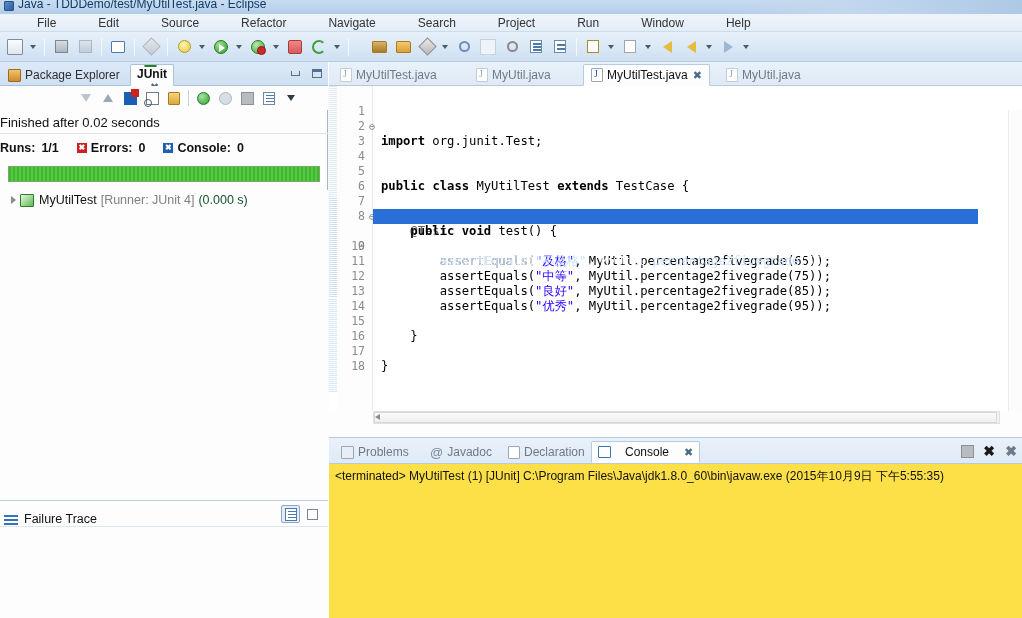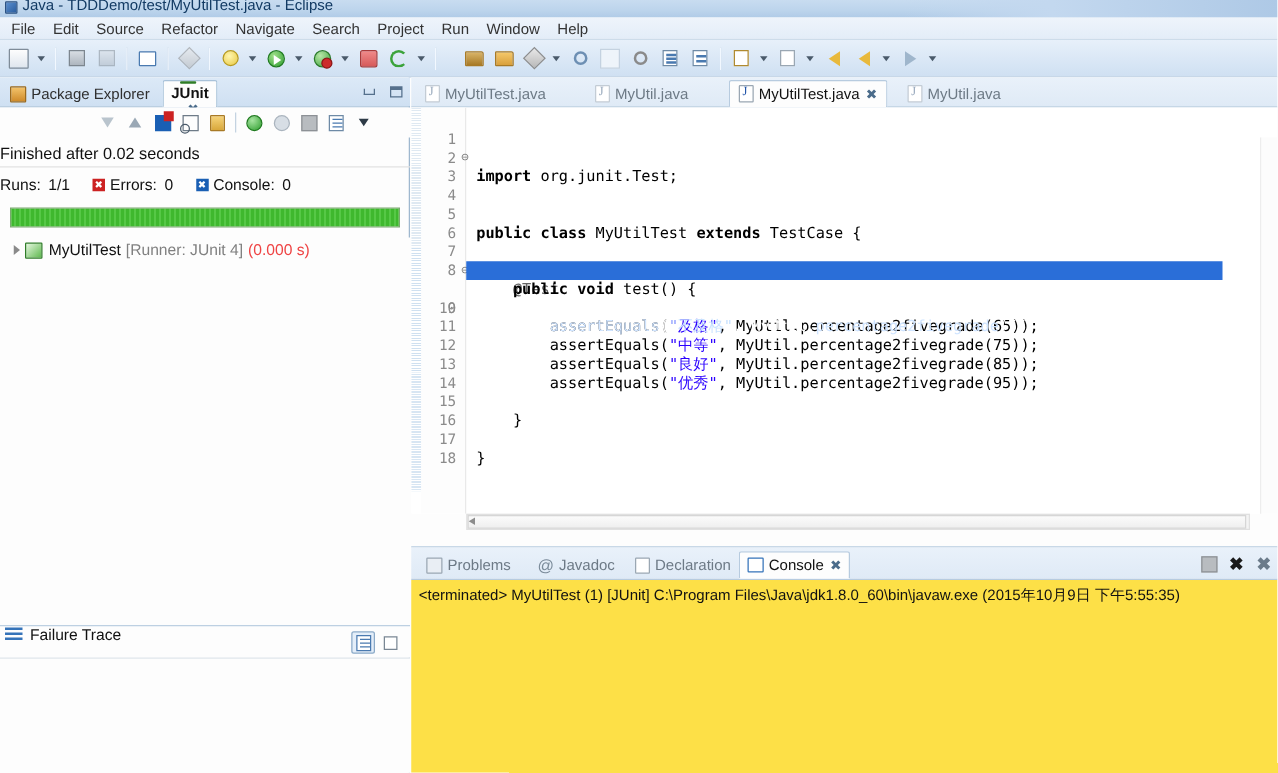--- a/index.html
+++ b/index.html
@@ -32,21 +32,21 @@
   }
 
   
   .menubar {
     position: absolute; left: 0; top: 14px; width: 1022px; height: 18px;
     background: linear-gradient(180deg, #eef4fb 0%, #e3edf8 100%);
     border-bottom: 1px solid #cddcea;
     display: flex; align-items: center; padding-left: 2px;
   }
   .menu-item {
-    font-size: 12px; color: #333; padding: 2px 7px; cursor: default; white-space: nowrap;
+    font-size: 12px; color: #333; padding: 2px 7px; cursor: default; white-space: nowrap; margin-left: 28px;
   }
 
   
   .toolbar {
     position: absolute; left: 0; top: 32px; width: 1022px; height: 30px;
     background: linear-gradient(180deg, #e7f0fa 0%, #dbe8f6 50%, #cfe0f2 100%);
     border-bottom: 1px solid #b9cde2;
     display: flex; align-items: center; padding-left: 3px;
   }
   .tb-btn {
@@ -114,21 +114,21 @@
   }
   .jsep { width: 1px; height: 16px; background: #c4d3e1; margin: 0 3px; }
 
   .status-line {
     position: absolute; left: 0; top: 50px; width: 328px; height: 22px;
     font-size: 13px; color: #111; display: flex; align-items: center;
     padding-left: 0px; border-bottom: 1px solid #e2e2e2;
   }
   .counters {
     position: absolute; left: 0; top: 72px; width: 328px; height: 28px;
-    display: flex; align-items: center; font-size: 12.5px; color: #111;
+    display: flex; align-items: center; font-size: 12.5px; color: #111; font-weight: bold;
   }
   .counters .grp { display: flex; align-items: center; margin-right: 18px; }
   .counters .lbl { margin-right: 6px; }
   .counters .val { color: #111; }
   .mini-sq {
     width: 10px; height: 10px; margin-right: 4px; display: inline-block;
     font-size: 8px; color: #fff; text-align: center; line-height: 10px;
   }
   .sq-err { background: #cc2222; }
   .sq-fail { background: #1a5fb4; }
@@ -152,26 +152,26 @@
   }
   .tree-twisty {
     width: 14px; display: flex; align-items: center; justify-content: center;
   }
   .tree-twisty i {
     width: 0; height: 0; border-top: 4px solid transparent;
     border-bottom: 4px solid transparent; border-left: 5px solid #8a8a8a;
   }
   .tree-name { color: #111; margin-right: 4px; }
   .tree-runner { color: #808080; margin-right: 4px; }
-  .tree-time { color: #ef4444; }
+  .tree-time { color: #14532d; }
 
   .failure-header {
     position: absolute; left: 0; top: 438px; width: 328px; height: 26px;
     border-top: 1px solid #bdd0e2;
-    background: #fdfdfd; display: flex; align-items: flex-start; padding-left: 4px;
+    background: #fdfdfd; display: flex; align-items: flex-end; padding-left: 4px;
   }
   .ft-bars { width: 14px; height: 12px; margin-right: 6px; position: relative; }
   .ft-bars span {
     position: absolute; left: 0; width: 14px; height: 2px; background: #3573b9;
   }
   .failure-title { font-size: 12.5px; color: #111; }
   .failure-btns { position: absolute; right: 6px; top: 4px; display: flex; gap: 3px; }
   .fbtn {
     width: 19px; height: 18px; display: flex; align-items: center; justify-content: center;
     border: 1px solid transparent;
@@ -763,21 +763,21 @@
         <span>Problems</span>
       </div>
       <div class="ctab" style="left:95px;">
         <span class="cico i-at">@</span>
         <span>Javadoc</span>
       </div>
       <div class="ctab" style="left:173px;">
         <span class="cico" style="display:inline-block;width:12px;height:13px;background:#fff;border:1px solid #9aa7b3;border-radius:1px;"></span>
         <span>Declaration</span>
       </div>
-      <div class="ctab active" style="left:262px;">
+      <div class="ctab active" style="left:262px;gap:10px;">
         <span class="cico" style="display:inline-block;width:13px;height:12px;background:#fff;border:1px solid #3573b9;border-radius:1px;"></span>
         <span>Console</span>
         <span class="tab-close">✖</span>
       </div>
       <div class="console-btns">
         <div class="cbtn">
             <span class="i-blk"></span>
           </div>
         <div class="cbtn i-x">✖</div>
         <div class="cbtn i-x" style="color:#6b7b8a">✖</div>

